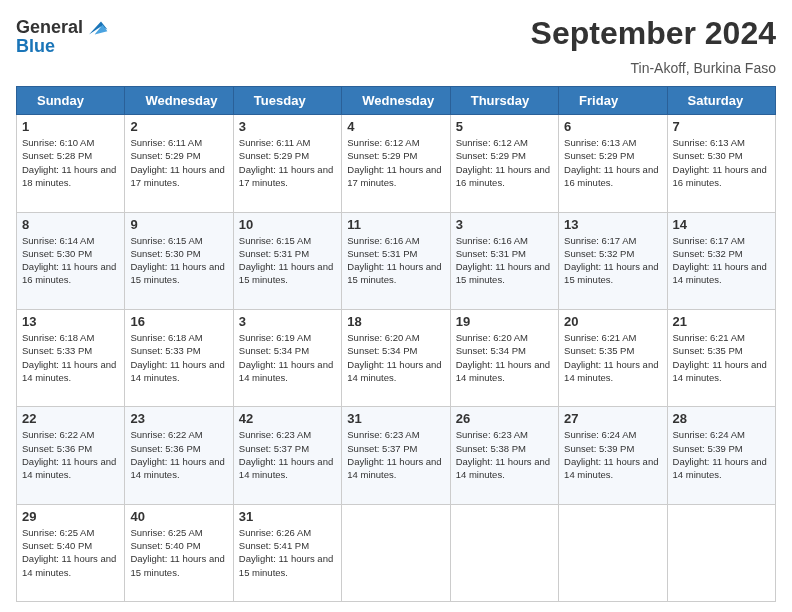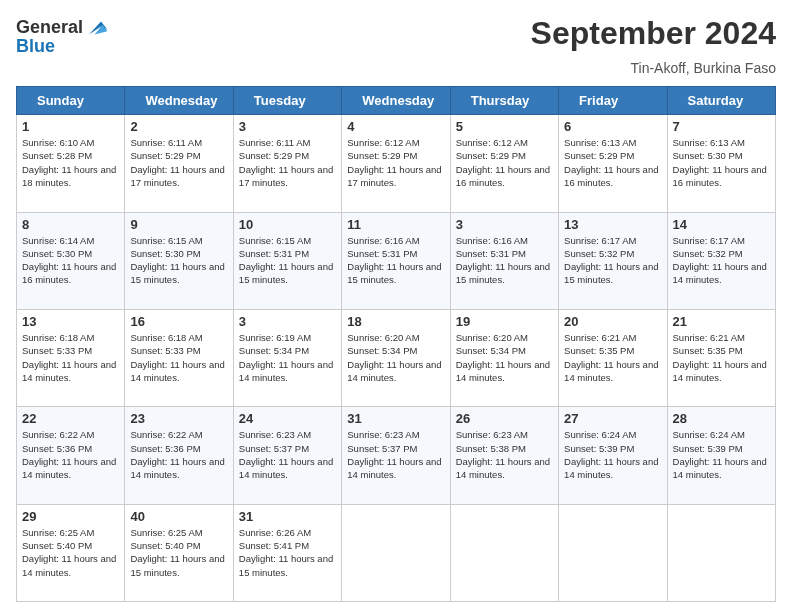--- a/index.html
+++ b/index.html
@@ -232,21 +232,21 @@
         <tr>
           <td>
         <span class="day-num">22</span>
         <span class="cell-text">Sunrise: 6:22 AM<br>Sunset: 5:36 PM<br>Daylight: 11 hours and 14 minutes.</span>
       </td>
           <td>
         <span class="day-num">23</span>
         <span class="cell-text">Sunrise: 6:22 AM<br>Sunset: 5:36 PM<br>Daylight: 11 hours and 14 minutes.</span>
       </td>
           <td>
-        <span class="day-num">24</span>
+        <span class="day-num">42</span>
         <span class="cell-text">Sunrise: 6:23 AM<br>Sunset: 5:37 PM<br>Daylight: 11 hours and 14 minutes.</span>
       </td>
           <td>
         <span class="day-num">31</span>
         <span class="cell-text">Sunrise: 6:23 AM<br>Sunset: 5:37 PM<br>Daylight: 11 hours and 14 minutes.</span>
       </td>
           <td>
         <span class="day-num">26</span>
         <span class="cell-text">Sunrise: 6:23 AM<br>Sunset: 5:38 PM<br>Daylight: 11 hours and 14 minutes.</span>
       </td>

